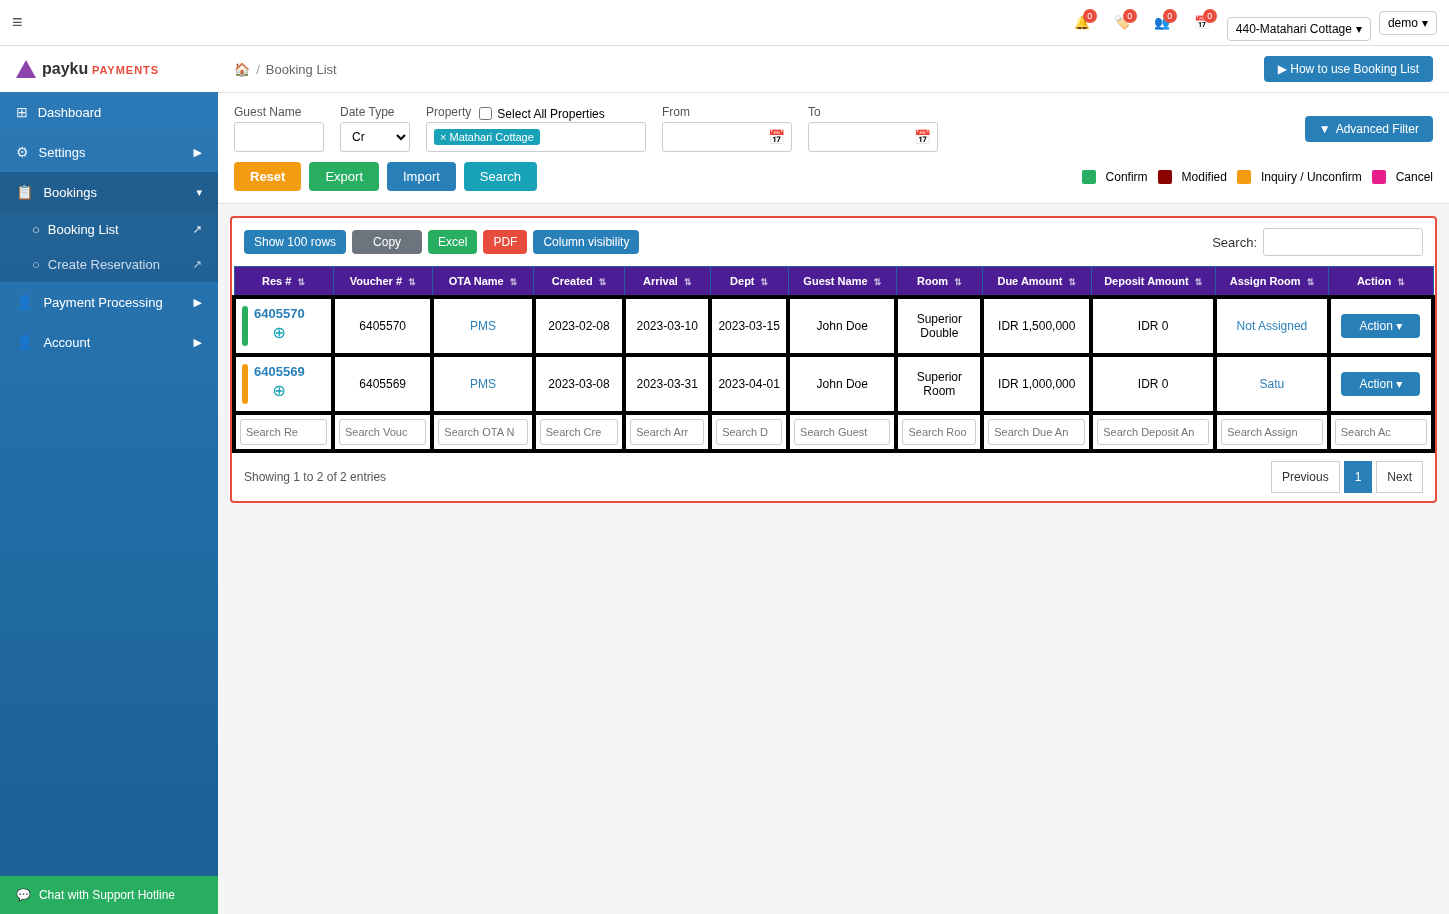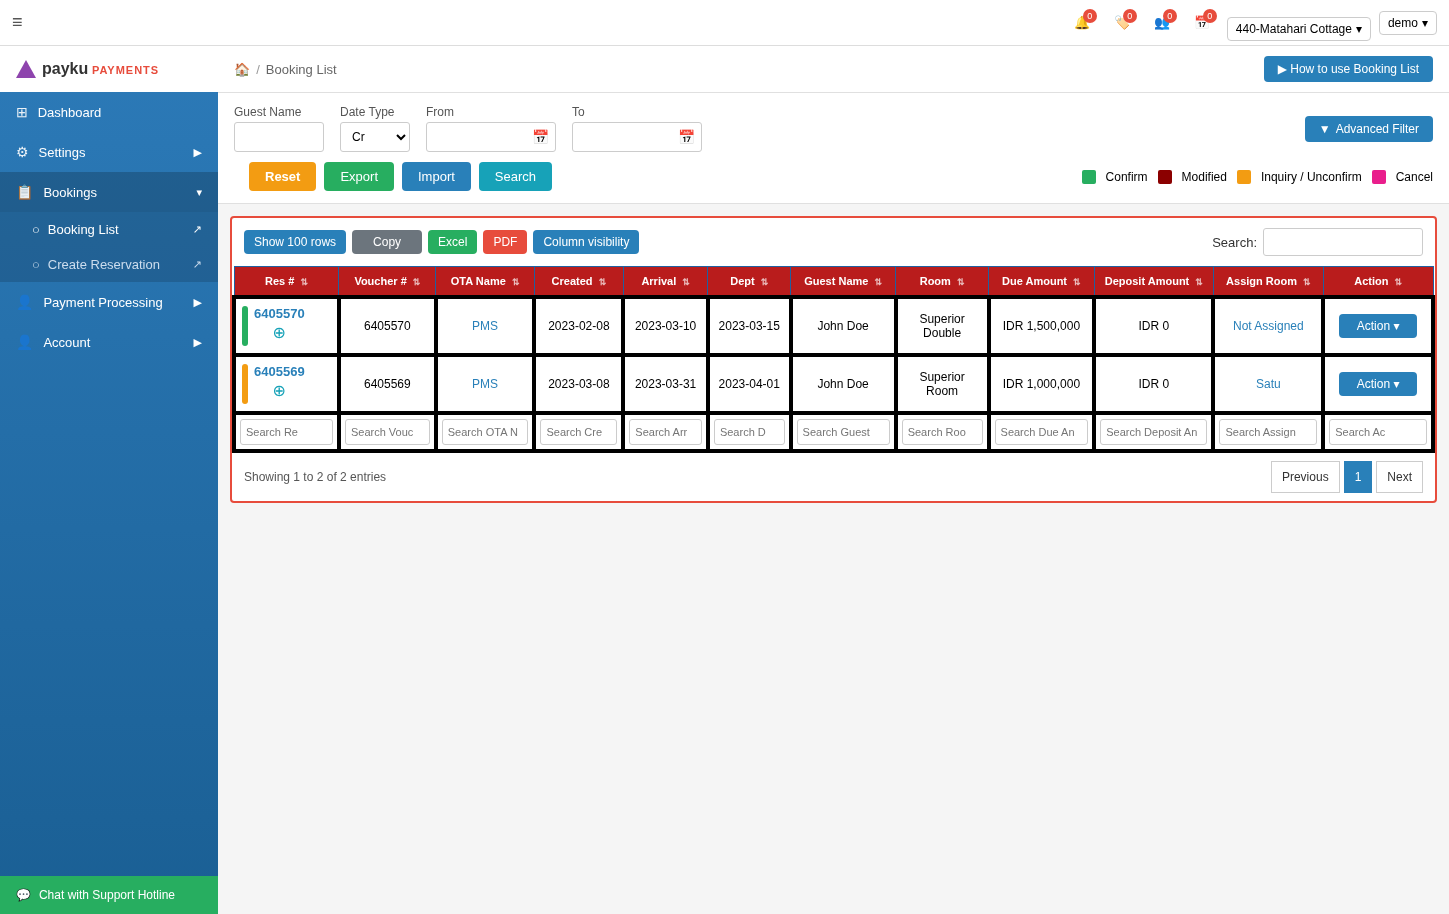--- a/index.html
+++ b/index.html
@@ -163,21 +163,21 @@
     }
     .cal-icon { position: absolute; right: 6px; color: #e74c3c; font-size: 14px; cursor: pointer; }
     .checkbox-row { display: flex; align-items: center; gap: 5px; font-size: 12px; }
     .adv-filter-btn {
       background: #2980b9; color: #fff; border: none; border-radius: 4px;
       padding: 6px 14px; font-size: 12px; cursor: pointer;
       display: flex; align-items: center; gap: 5px; margin-left: auto;
     }
 
     .filter-row2 { display: flex; align-items: center; gap: 8px; flex-wrap: wrap; justify-content: space-between; }
-    .btn-reset { background: #f39c12; color: #fff; border: none; border-radius: 4px; padding: 5px 16px; font-size: 13px; cursor: pointer; font-weight: bold; margin-left: 15px; }
+    .btn-reset { background: #f39c12; color: #fff; border: none; border-radius: 4px; padding: 5px 16px; font-size: 13px; cursor: pointer; font-weight: bold; }
     .btn-export { background: #27ae60; color: #fff; border: none; border-radius: 4px; padding: 7px 16px; font-size: 13px; cursor: pointer; }
     .btn-import { background: #2980b9; color: #fff; border: none; border-radius: 4px; padding: 7px 16px; font-size: 13px; cursor: pointer; }
     .btn-search { background: #17a2b8; color: #fff; border: none; border-radius: 4px; padding: 7px 16px; font-size: 13px; cursor: pointer; }
 
     .legend-row { display: flex; align-items: center; gap: 10px; font-size: 12px; }
     .legend-dot { width: 14px; height: 14px; border-radius: 2px; display: inline-block; }
 
     
     .table-area {
       margin: 12px;
@@ -199,21 +199,21 @@
     .btn-rows { background: #2980b9; color: #fff; border: none; border-radius: 4px; padding: 5px 10px; font-size: 12px; cursor: pointer; }
     .btn-copy { background: #6c757d; color: #fff; border: none; border-radius: 4px; padding: 5px 21px; font-size: 12px; cursor: pointer; }
     .btn-excel { background: #27ae60; color: #fff; border: none; border-radius: 4px; padding: 5px 10px; font-size: 12px; cursor: pointer; }
     .btn-pdf { background: #e74c3c; color: #fff; border: none; border-radius: 4px; padding: 5px 10px; font-size: 12px; cursor: pointer; }
     .btn-col { background: #2980b9; color: #fff; border: none; border-radius: 4px; padding: 5px 10px; font-size: 12px; cursor: pointer; }
     .search-label { font-size: 13px; color: #333; }
     .table-search { border: 1px solid #ccc; border-radius: 3px; padding: 4px 8px; font-size: 12px; width: 160px; height: 28px; }
 
     .data-table { width: 100%; border-collapse: collapse; font-size: 12px; }
     .data-table th {
-      background: #b91c1c; color: #fff; padding: 8px 0;
+      background: #4c1d95; color: #fff; padding: 8px 6px;
       text-align: center; font-size: 11px; border: 1px solid #2060a0;
       white-space: nowrap; position: relative;
     }
     .data-table th .sort-icon { font-size: 9px; margin-left: 3px; opacity: 0.7; }
     .data-table td { padding: 7px 6px; border: 4px solid #000000; text-align: center; vertical-align: middle; }
 
     .res-link { color: #2980b9; font-weight: bold; text-decoration: none; font-size: 13px; }
     .ota-link { color: #2980b9; text-decoration: none; }
     .assign-link { color: #2980b9; text-decoration: none; }
     .not-assigned { color: #2980b9; }
@@ -363,20 +363,34 @@
 
         <div class="filter-group">
           <div class="filter-label">Date Type</div>
           <select class="filter-select" style="width:70px;">
             <option>Cr</option>
             <option>Arrival</option>
             <option>Departure</option>
           </select>
         </div>
 
+        <div class="filter-group">
+          <div style="display:flex;align-items:center;gap:8px;">
+            <span class="filter-label">Property</span>
+            <label class="checkbox-row">
+              <input type="checkbox" style="">
+              <span>Select All Properties</span>
+            </label>
+          </div>
+          <div class="property-tag-input">
+            <span class="prop-tag">
+              <span>× Matahari Cottage</span>
+            </span>
+          </div>
+        </div>
 
         <div class="filter-group">
           <div class="filter-label">From</div>
           <div class="date-input-wrap">
             <input class="date-input" type="text" style="">
             <span class="cal-icon">📅</span>
           </div>
         </div>
 
         <div class="filter-group">

